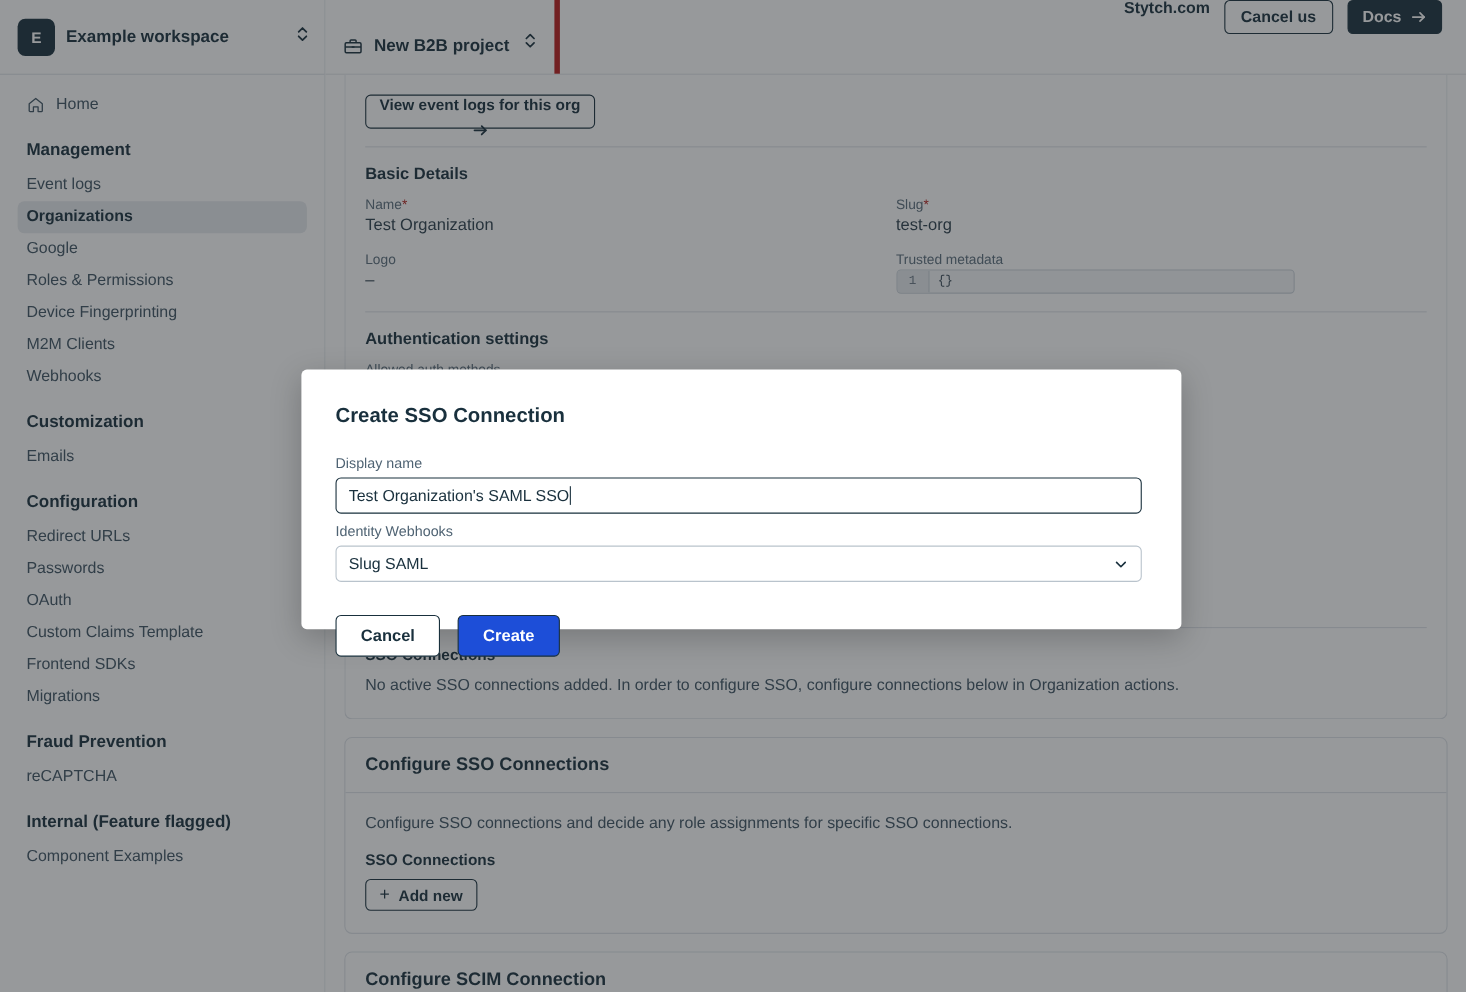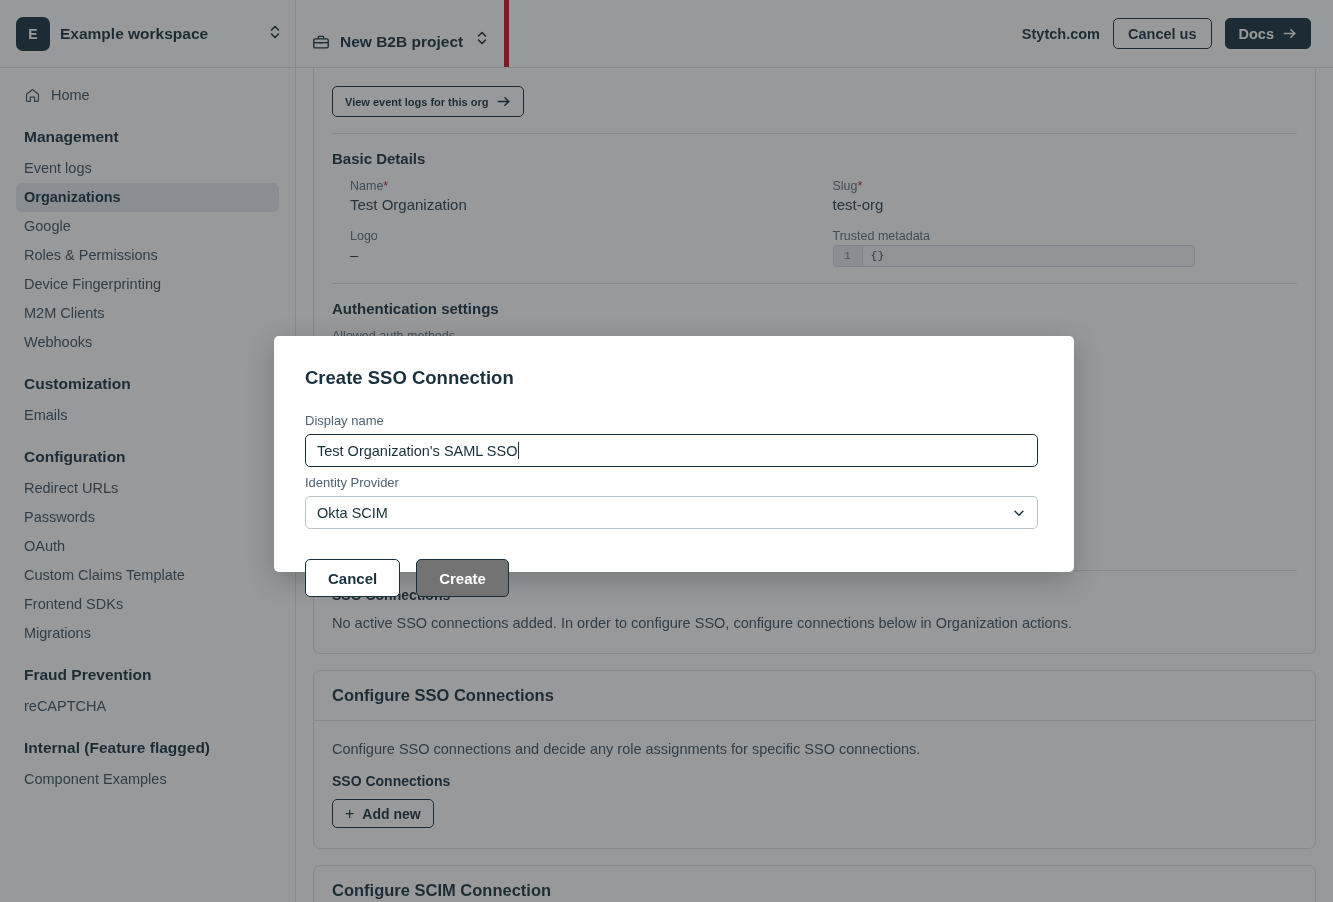--- a/index.html
+++ b/index.html
@@ -103,21 +103,21 @@
   }
   .switcher.proj { width: 213px; }
   .switcher.env  { width: 178px; }
   .switcher .ico { width: 18px; height: 18px; flex: 0 0 18px; color: #19303d; display:block; }
   .switcher .lbl {
     font-size: 15.5px; font-weight: 600; color: #19303d;
     flex: 1 1 auto; white-space: nowrap; overflow: hidden;
   }
   .topbar-spacer { flex: 1 1 auto; }
   .topbar-right {
-    display: flex; align-items: center; gap: 13px;
+    display: flex; align-items: flex-start; gap: 13px;
     padding: 0 22px 0 0;
   }
   .link-plain {
     font-size: 14.5px; color: #19303d; font-weight: 600; cursor: pointer;
   }
   .btn-outline {
     height: 31px; padding: 0 14px;
     border: 1px solid #19303d; border-radius: 5px;
     background: #fff; color: #19303d;
     font-size: 14.5px; font-weight: 600;
@@ -154,21 +154,21 @@
     padding: 15px 18px;
     font-size: 16.5px; font-weight: 700; color: #19303d;
     border-bottom: 1px solid #dfe3e8;
   }
   .sec-title {
     font-size: 15px; font-weight: 700; color: #19303d;
     margin: 0 0 12px 0;
   }
   .hr { height: 1px; background: #dfe3e8; margin: 16px 0; }
   .grid2 { display: flex; }
-  .col { flex: 1 1 50%; min-width: 0; margin-left: 18px; }
+  .col { flex: 1 1 50%; min-width: 0; }
   .field-label {
     font-size: 12.5px; color: #5c6f7d; margin-bottom: 2px;
   }
   .req { color: #b3231f; }
   .field-value {
     font-size: 15px; color: #2c3f4c; line-height: 1.3;
   }
   .code-box {
     display: flex; align-items: stretch;
     border: 1px solid #ccd3da; border-radius: 4px;
@@ -246,21 +246,21 @@
   }
   .btn-cancel {
     height: 38px; padding: 0 22px;
     border: 1px solid #19303d; border-radius: 5px;
     background: #fff; color: #19303d;
     font-size: 15px; font-weight: 600; cursor: pointer; font-family: inherit;
   }
   .btn-create {
     height: 38px; padding: 0 22px;
     border: 1px solid #19303d; border-radius: 5px;
-    background: #737373; color: #fff;
+    background: #1d4ed8; color: #fff;
     font-size: 15px; font-weight: 600; cursor: pointer; font-family: inherit;
   }
 </style>
 </head>
 <body>
 
 <div id="app">
 
   <div id="page">
 
@@ -356,21 +356,21 @@
             </span>
           </button>
         </div>
       </header>
 
       <div class="content">
 
         <div class="card first">
           <div class="card-body">
 
-            <button class="btn-sm-outline" style="height:31px;font-size:11px;">
+            <button class="btn-sm-outline" style="height:31px;font-size:14px;flex-direction:column;">
               <span>View event logs for this org</span>
               <span class="arrow-r">
                 <svg viewBox="0 0 16 16" width="15" height="15" fill="none" stroke="currentColor" stroke-width="1.7" stroke-linecap="round" stroke-linejoin="round">
                   <path d="M2.5 8h11"></path>
                     <polyline points="9.5,4 13.5,8 9.5,12"></polyline>
                 </svg>
               </span>
             </button>
 
             <div class="hr"></div>
@@ -447,23 +447,23 @@
     <div class="modal-fields">
       <div class="mf">
         <div class="mf-label">Display name</div>
         <div class="text-input">
           <span>Test Organization's SAML SSO</span>
             <span class="caret"></span>
         </div>
       </div>
 
       <div class="mf">
-        <div class="mf-label">Identity Provider</div>
+        <div class="mf-label">Identity Webhooks</div>
         <div class="select-input">
-          <span>Okta SCIM</span>
+          <span>Slug SAML</span>
           <span class="chev">
             <svg viewBox="0 0 16 16" width="14" height="14" fill="none" stroke="currentColor" stroke-width="1.7" stroke-linecap="round" stroke-linejoin="round">
               <polyline points="3.5,6 8,10.5 12.5,6"></polyline>
             </svg>
           </span>
         </div>
       </div>
     </div>
 
     <div class="modal-actions">

